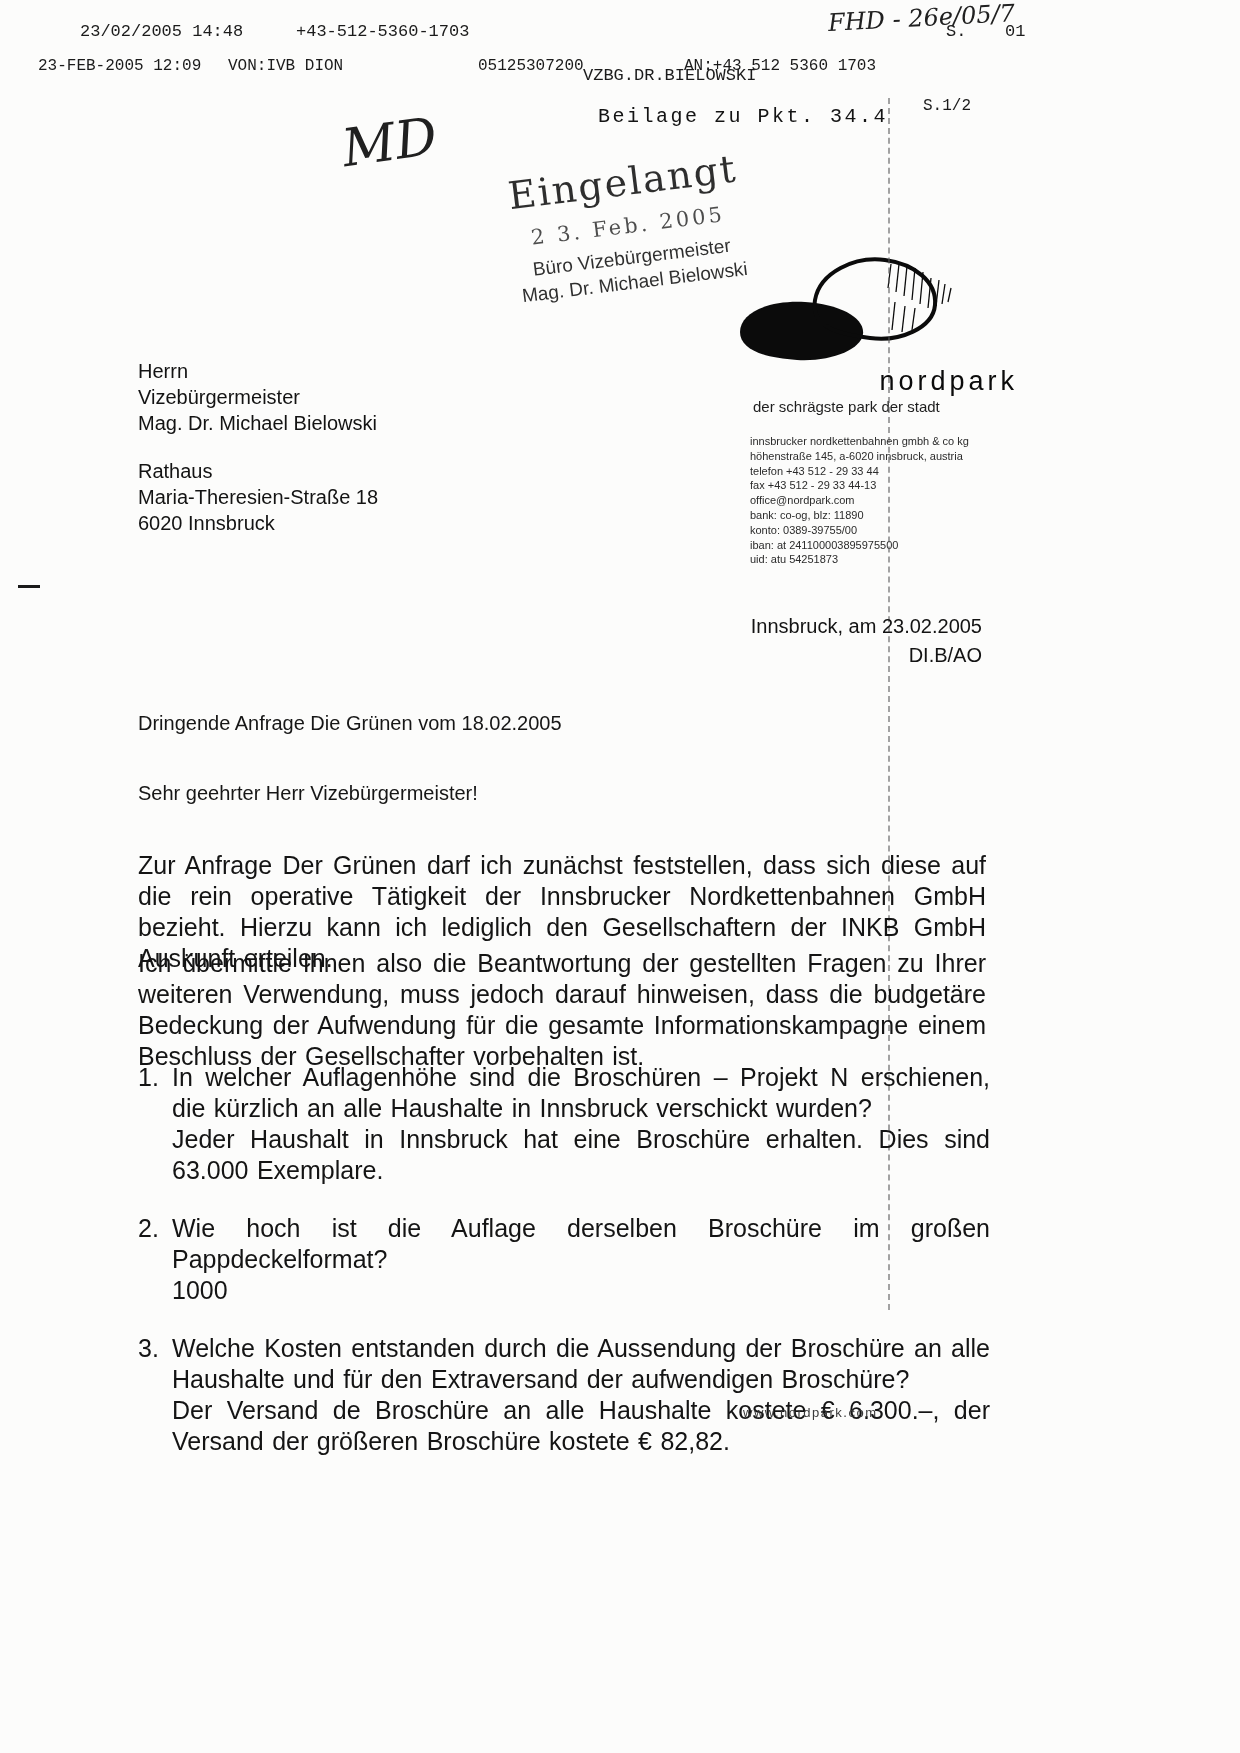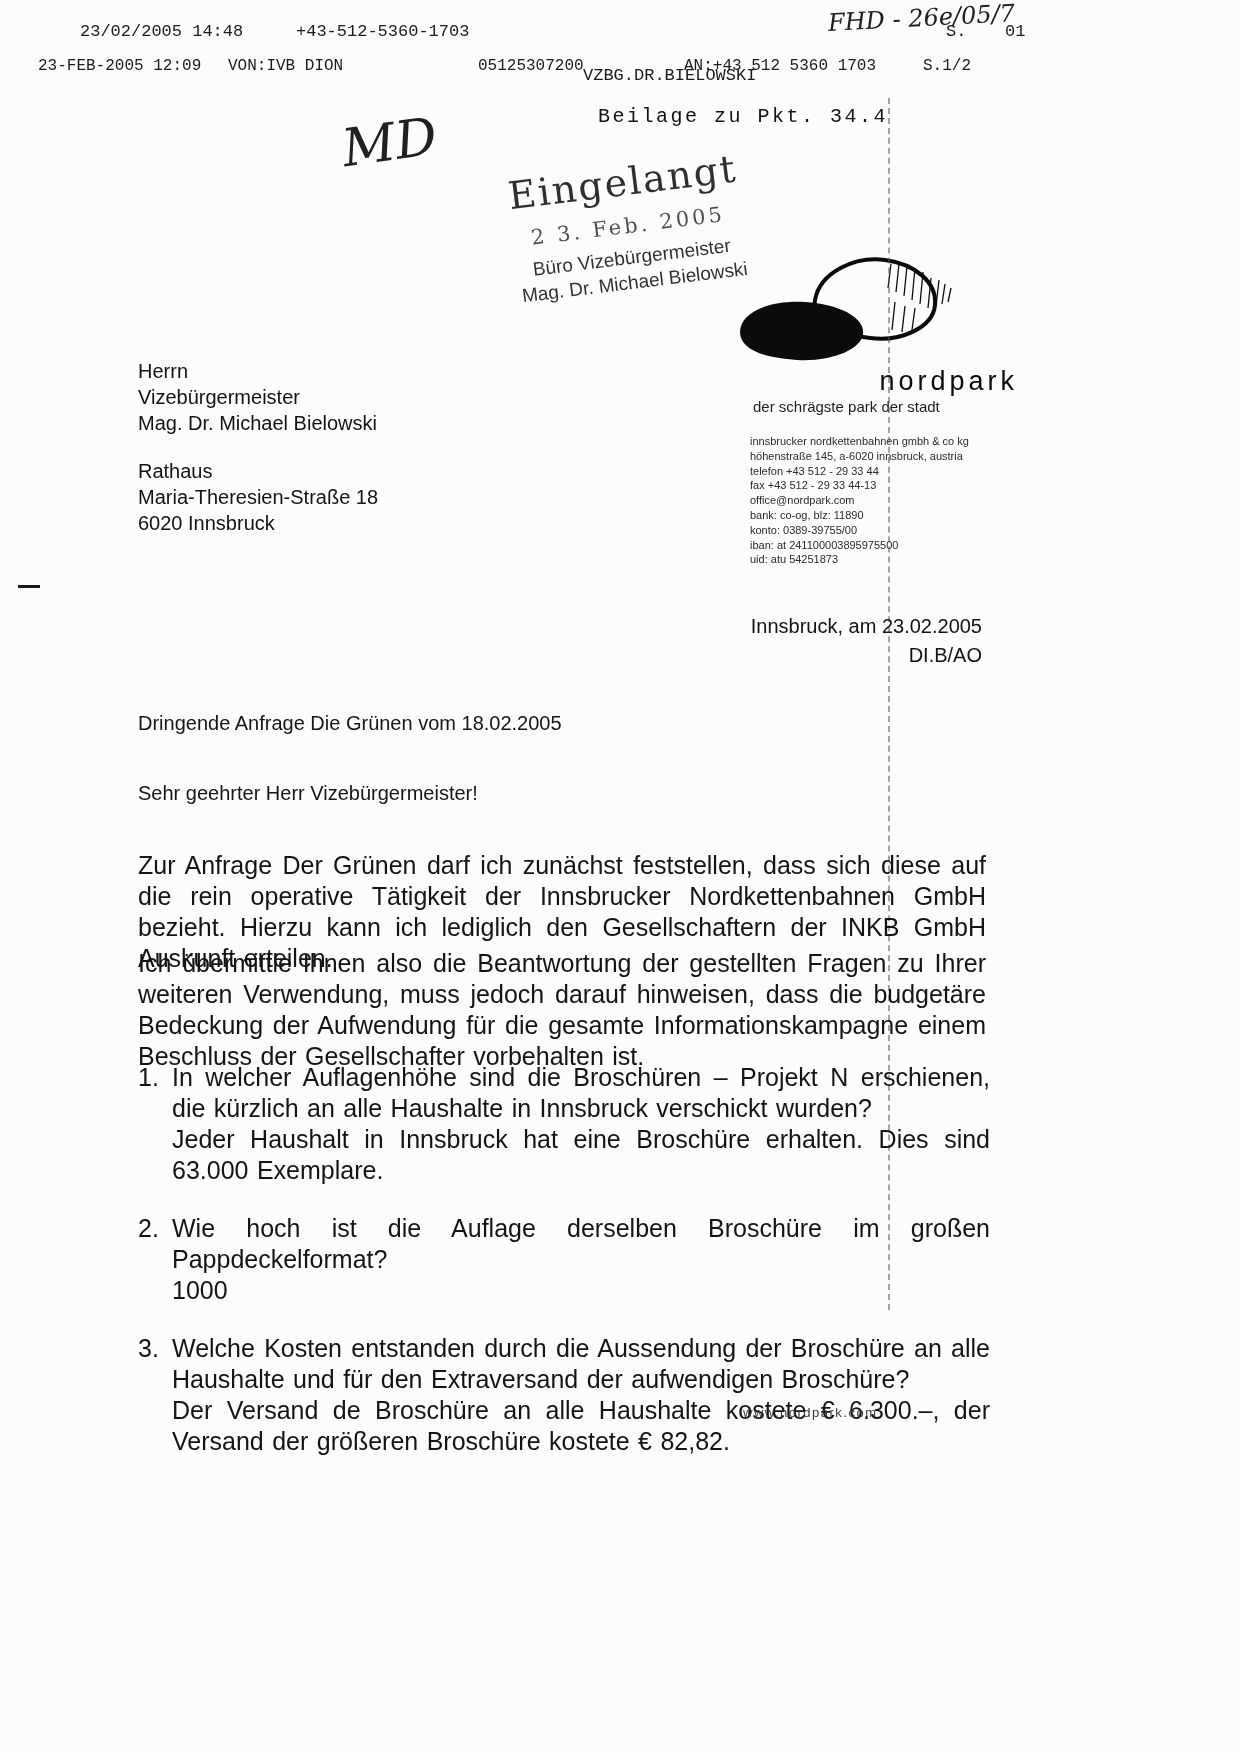--- a/index.html
+++ b/index.html
@@ -78,21 +78,21 @@
     <span style="left:1005px;">01</span>
   </div>
 
   <div class="abs handwritten" style="left:828px;top:4px;font-size:24px;transform:rotate(-3deg);">FHD - 26e/05/7</div>
 
   <div class="fax-line" style="top:57px;font-size:16px;">
     <span style="left:38px;">23-FEB-2005 12:09</span>
     <span style="left:228px;">VON:IVB DION</span>
     <span style="left:478px;">05125307200</span>
     <span style="left:684px;">AN:+43 512 5360 1703</span>
-    <span style="left:923px;">S.1/2</span>
+    <span style="left:923px;margin-top:40px;">S.1/2</span>
   </div>
 
   <div class="abs beilage" style="left:598px;top:105px;">Beilage zu Pkt. 34.4</div>
 
   <div class="abs handwritten" style="left:342px;top:112px;font-size:52px;transform:rotate(-8deg);">MD</div>
 
   <div class="abs stamp" style="left:478px;top:160px;width:300px;">
     <div class="s1">Eingelangt</div>
     <div class="s2">2 3. Feb. 2005</div>
     <div class="s3">Büro Vizebürgermeister</div>

